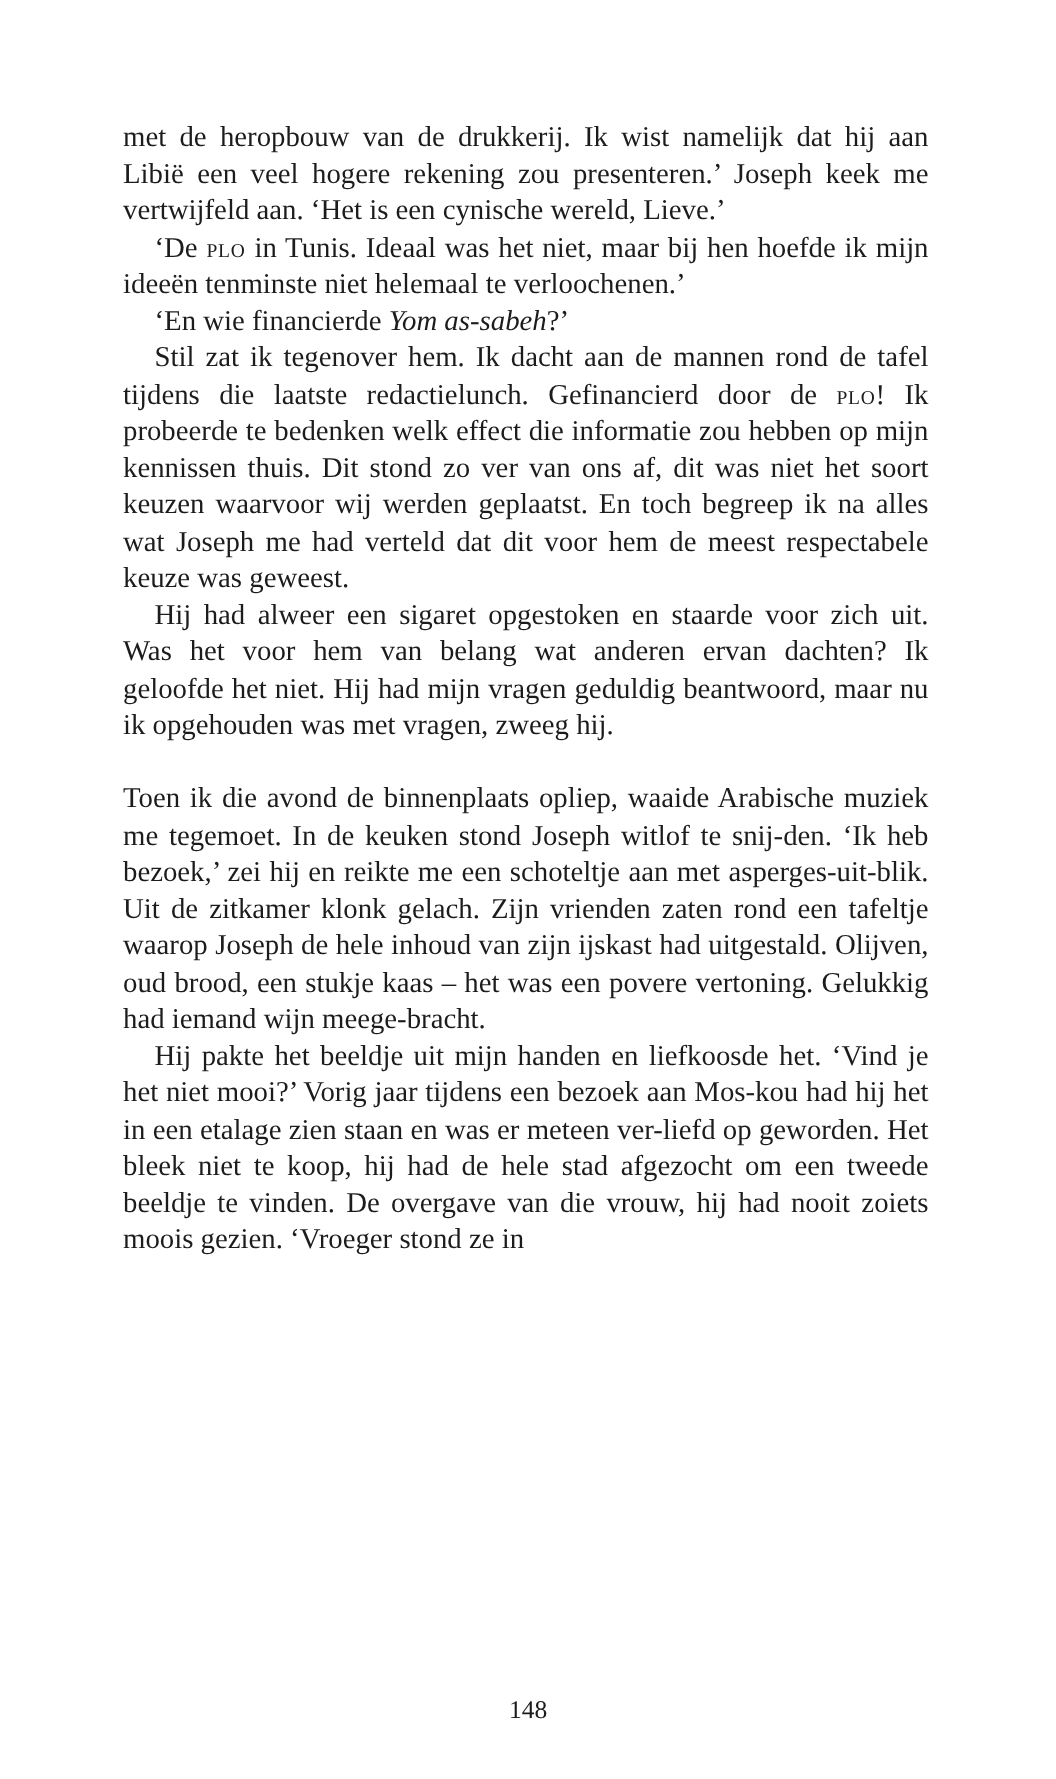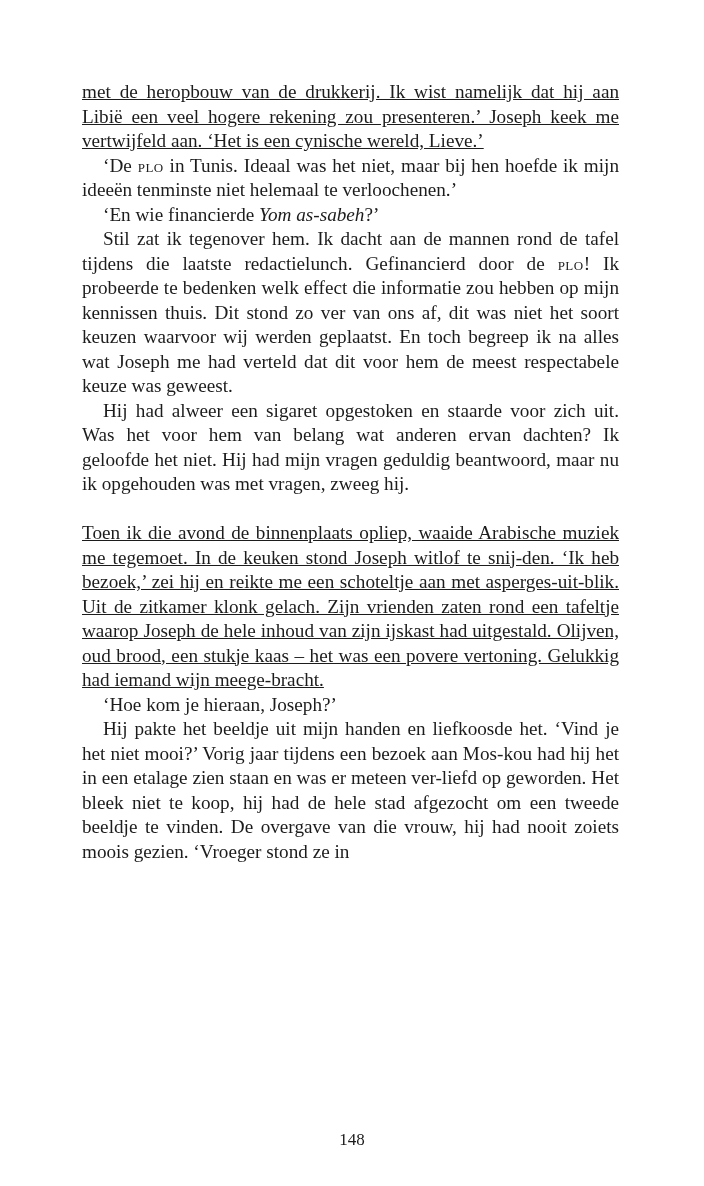--- a/index.html
+++ b/index.html
@@ -24,21 +24,20 @@
       line-height: 24.5px;
       text-align: justify;
       hyphens: manual;
     }
     .para {
       margin: 0;
       text-indent: 21px;
     }
     .para.no-indent {
       text-indent: 0;
-      text-decoration: underline;
     }
     .section-break {
       height: 24.5px;
     }
     .sc {
       font-variant: small-caps;
       text-transform: lowercase;
       letter-spacing: 0.5px;
     }
     .it {
@@ -80,22 +79,19 @@
     <span>Hij had alweer een sigaret opgestoken en staarde voor zich uit. Was het voor hem van belang wat anderen ervan dachten? Ik geloofde het niet. Hij had mijn vragen geduldig beantwoord, maar nu ik opgehouden was met vragen, zweeg hij.</span>
   </p>
 
   <div class="section-break"></div>
 
   <p class="para no-indent">
     <span>Toen ik die avond de binnenplaats opliep, waaide Arabische muziek me tegemoet. In de keuken stond Joseph witlof te snij-­den. ‘Ik heb bezoek,’ zei hij en reikte me een schoteltje aan met asperges-uit-blik. Uit de zitkamer klonk gelach. Zijn vrienden zaten rond een tafeltje waarop Joseph de hele inhoud van zijn ijskast had uitgestald. Olijven, oud brood, een stukje kaas – het was een povere vertoning. Gelukkig had iemand wijn meege-­bracht.</span>
   </p>
 
 
-  <p class="para">
-    <span>‘Hoe kom je hieraan, Joseph?’</span>
-  </p>
 
   <p class="para">
     <span>Hij pakte het beeldje uit mijn handen en liefkoosde het. ‘Vind je het niet mooi?’ Vorig jaar tijdens een bezoek aan Mos-­kou had hij het in een etalage zien staan en was er meteen ver-­liefd op geworden. Het bleek niet te koop, hij had de hele stad afgezocht om een tweede beeldje te vinden. De overgave van die vrouw, hij had nooit zoiets moois gezien. ‘Vroeger stond ze in</span>
   </p>
 </div>
 
 <div class="page-number">148</div>
 
 </body></html>

